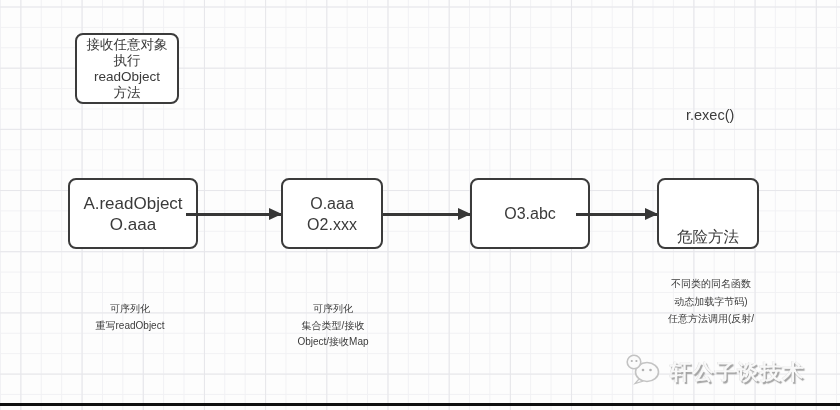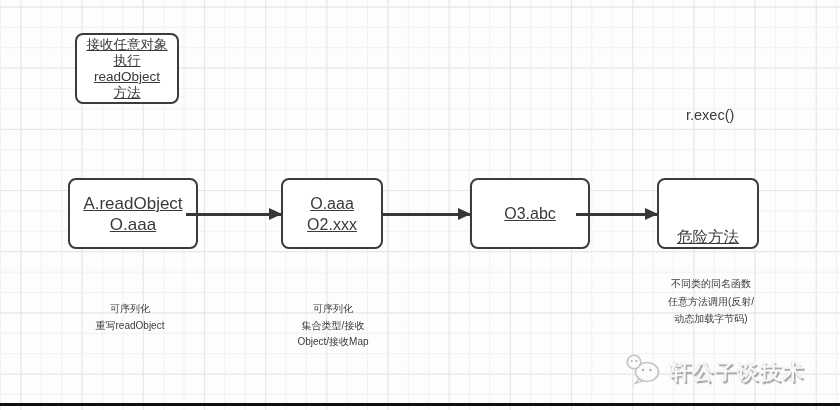--- a/index.html
+++ b/index.html
@@ -23,21 +23,20 @@
     box-sizing: border-box;
     background: #ffffff;
     border: 2.5px solid #3b3b3b;
     border-radius: 8px;
     display: flex;
     flex-direction: column;
     align-items: center;
     justify-content: center;
     text-align: center;
     color: #3a3a3a;
-    text-decoration: underline;
   }
   .note-box { left: 75px;  top: 33px;  width: 104px; height: 71px; font-size: 13.5px; line-height: 16px; }
   .node-1   { left: 68px;  top: 178px; width: 130px; height: 71px; font-size: 17px;   line-height: 21px; }
   .node-2   { left: 281px; top: 178px; width: 102px; height: 71px; font-size: 16px;   line-height: 21px; }
   .node-3   { left: 470px; top: 178px; width: 120px; height: 71px; font-size: 16px;   line-height: 21px; }
   .node-4   { left: 657px; top: 178px; width: 102px; height: 71px; font-size: 15.5px; line-height: 21px; justify-content: flex-end; }
   .arrow {
     position: absolute;
     height: 2.5px;
     background: #363636;
@@ -134,22 +133,22 @@
   </div>
 
   <div class="free-label note-2">
     <div>可序列化</div>
     <div>集合类型/接收</div>
     <div>Object/接收Map</div>
   </div>
 
   <div class="free-label note-3">
     <div>不同类的同名函数</div>
+    <div>动态加载字节码)</div>
     <div>任意方法调用(反射/</div>
-    <div>动态加载字节码)</div>
   </div>
 
   <div class="watermark">
     <span>
       <svg width="38" height="32" viewBox="0 0 38 32" aria-hidden="true">
         <ellipse cx="22" cy="18" rx="11.5" ry="9.5" fill="#fbfbfb" stroke="#c3c3c3" stroke-width="1.6"></ellipse>
         <path d="M14 25 L10 29.5 L17.5 27.2 Z" fill="#fbfbfb" stroke="#c3c3c3" stroke-width="1.2"></path>
         <circle cx="18" cy="16" r="1.3" fill="#b2b2b2"></circle>
         <circle cx="25.5" cy="16" r="1.3" fill="#b2b2b2"></circle>
         <circle cx="9" cy="8" r="6.8" fill="#fbfbfb" stroke="#c3c3c3" stroke-width="1.6"></circle>

